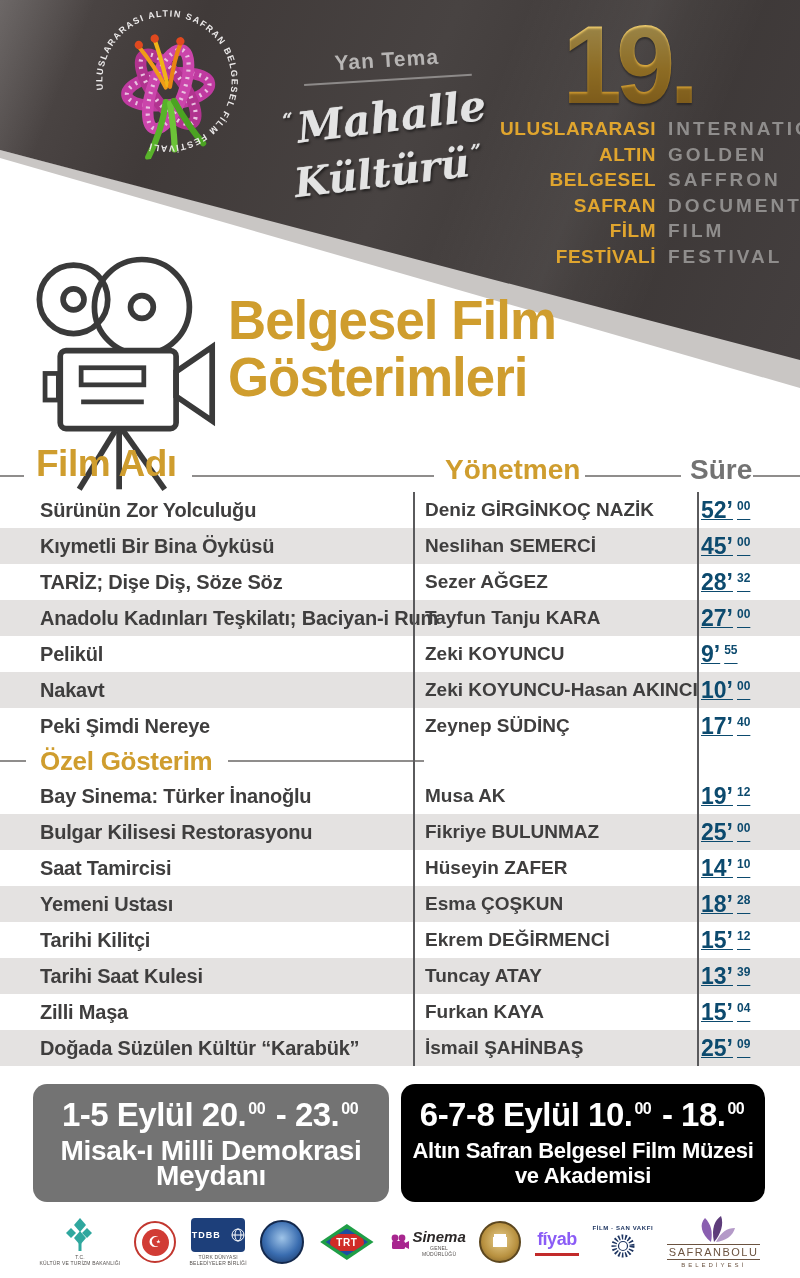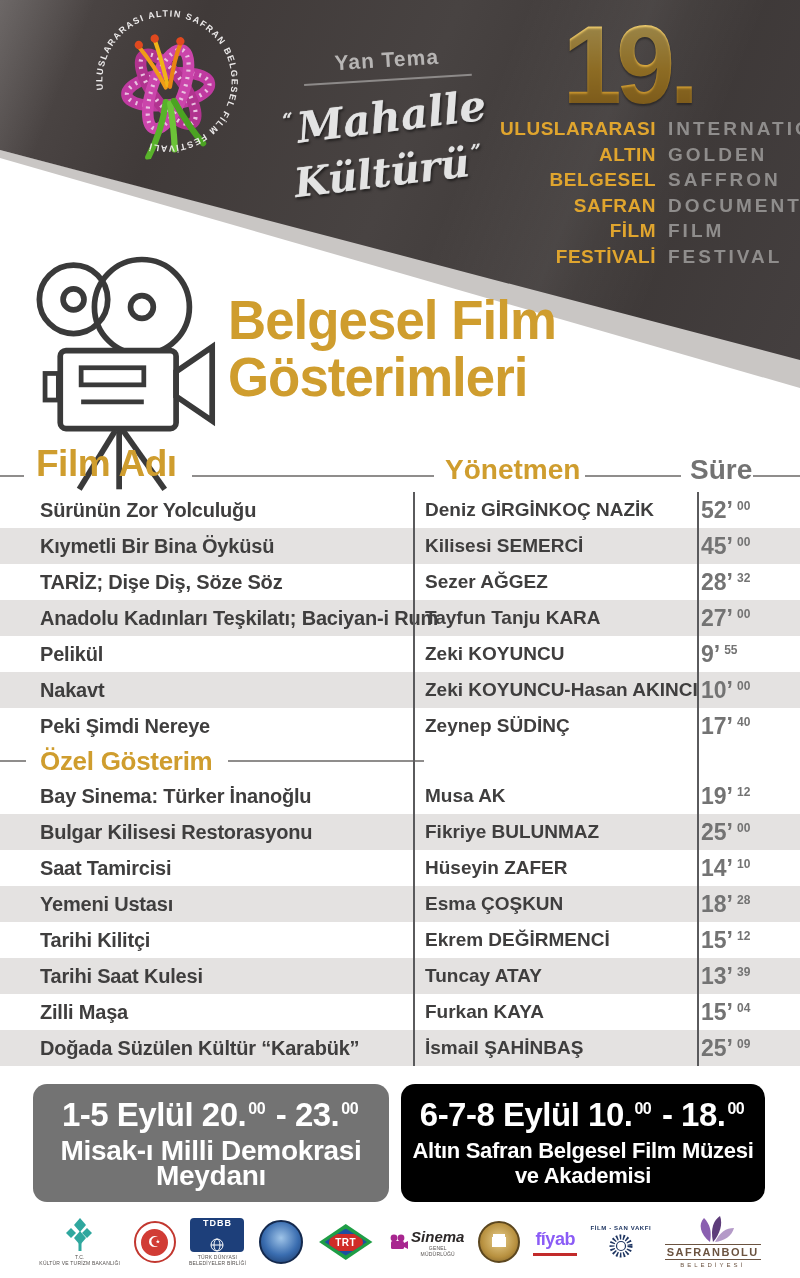--- a/index.html
+++ b/index.html
@@ -60,21 +60,21 @@
   .hd3{left:753px;width:47px;}
 
   
   .ftable{position:absolute;left:0;top:492px;width:800px;}
   .trow{height:36px;display:flex;align-items:center;}
   .trow.alt{background:#e4e2e1;}
   .c-film{width:413px;padding-left:40px;box-sizing:border-box;font-size:20px;font-weight:600;
           color:#3f3e3e;letter-spacing:-.2px;white-space:nowrap;}
   .c-dir{width:264px;padding-left:12px;box-sizing:border-box;font-size:19px;font-weight:600;
          color:#3f3e3e;white-space:nowrap;}
-  .c-dur{flex:1;padding-left:24px;color:#737373;white-space:nowrap;}
+  .c-dur{flex:1;padding-left:24px;color:#0c4a6e;white-space:nowrap;text-decoration:underline;}
   .c-dur .mn{font-size:23px;font-weight:bold;}
   .c-dur .sc{font-size:12px;font-weight:bold;position:relative;top:-8px;margin-left:4px;}
   .sectionrow{height:34px;display:flex;align-items:center;}
   .sdash{width:26px;height:2px;background:#8f8d8c;}
   .stext{color:#cf9d2e;font-weight:bold;font-size:26px;margin:0 16px 0 14px;letter-spacing:-.3px;}
   .sline{width:196px;height:2px;background:#8f8d8c;}
   .vline{position:absolute;top:492px;width:2px;height:574px;background:#5a5a5c;}
   .v1{left:413px;} .v2{left:697px;}
 
   
@@ -90,41 +90,41 @@
   
   .sponsors{position:absolute;left:0;top:1210px;width:800px;height:64px;display:flex;
             align-items:center;justify-content:space-evenly;padding:0 26px;box-sizing:border-box;}
   .sp{display:flex;flex-direction:column;align-items:center;justify-content:center;gap:2px;}
   .sp-cap{font-size:5px;color:#55504e;text-align:center;line-height:6px;letter-spacing:.2px;}
   .tc-circle{width:38px;height:38px;border-radius:50%;background:#fff;border:2px solid #c2372f;
              display:flex;align-items:center;justify-content:center;}
   .tc-inner{width:27px;height:27px;border-radius:50%;background:#d13c35;color:#fff;font-size:15px;
             display:flex;align-items:center;justify-content:center;}
   .tdbb-box{width:54px;height:34px;background:#1d3f7a;border-radius:4px;color:#fff;display:flex;
-            flex-direction:column;align-items:center;justify-content:center;gap:10px;}
+            align-items:center;justify-content:center;gap:10px;}
   .tdbb-box .t{font-size:9px;font-weight:bold;letter-spacing:1px;}
   .mun-circle{width:40px;height:40px;border-radius:50%;
       background:radial-gradient(circle at 50% 40%,#9fc4e8 0%,#3a6db0 55%,#17325e 100%);
       border:2px solid #14294d;}
   .trt-outer{width:58px;height:36px;background:#1f9e46;display:flex;align-items:center;justify-content:center;
       clip-path:polygon(50% 0,96% 50%,50% 100%,4% 50%);}
   .trt-mid{width:46px;height:27px;background:#1d4fa1;display:flex;align-items:center;justify-content:center;
       clip-path:polygon(50% 0,96% 50%,50% 100%,4% 50%);}
   .trt-red{width:34px;height:17px;background:#d02c27;border-radius:9px;color:#fff;font-size:10px;
       font-weight:bold;display:flex;align-items:center;justify-content:center;letter-spacing:.5px;}
   .sinema-wrap{display:flex;align-items:center;gap:3px;}
   .sinema-label{font-size:15px;font-weight:800;font-style:italic;color:#2c2828;}
   .gold-circle{width:38px;height:38px;border-radius:50%;
       background:radial-gradient(circle at 50% 45%,#e8cf8e 0%,#b89140 60%,#6e5220 100%);
       border:2px solid #5c471f;display:flex;align-items:center;justify-content:center;}
   .gold-bldg{width:14px;height:10px;background:#fff;box-shadow:0 -4px 0 -1px #fff;}
   .fiyab-label{font-size:18px;font-weight:800;color:#8b5cf6;letter-spacing:-.5px;}
   .fiyab-line{width:44px;height:3px;background:#c22a2a;margin-top:1px;}
   .filmsan-cap{font-size:6px;font-weight:bold;color:#1d3460;letter-spacing:.6px;}
-  .saf-name{font-size:11px;font-weight:bold;color:#6b5340;letter-spacing:1.5px;
+  .saf-name{font-size:11px;font-weight:normal;color:#6b5340;letter-spacing:1.5px;
             border-top:1px solid #6b5340;border-bottom:1px solid #6b5340;padding:1px 2px;}
   .saf-cap{font-size:6px;color:#6b5340;letter-spacing:3px;}
 </style>
 </head>
 <body>
 
 <div class="poster">
 
   <div class="hdr-shadow"></div>
   <div class="hdr"></div>
@@ -217,21 +217,21 @@
   <span class="hline hd3"></span>
 
   <div class="ftable">
     <div class="trow">
         <div class="c-film">Sürünün Zor Yolculuğu</div>
         <div class="c-dir">Deniz GİRGİNKOÇ NAZİK</div>
         <div class="c-dur"><span class="mn">52’</span><span class="sc">00</span></div>
       </div>
     <div class="trow alt">
         <div class="c-film">Kıymetli Bir Bina Öyküsü</div>
-        <div class="c-dir">Kilisesi SEMERCİ</div>
+        <div class="c-dir">Neslihan SEMERCİ</div>
         <div class="c-dur"><span class="mn">45’</span><span class="sc">00</span></div>
       </div>
     <div class="trow">
         <div class="c-film">TARİZ; Dişe Diş, Söze Söz</div>
         <div class="c-dir">Sezer AĞGEZ</div>
         <div class="c-dur"><span class="mn">28’</span><span class="sc">32</span></div>
       </div>
     <div class="trow alt">
         <div class="c-film">Anadolu Kadınları Teşkilatı; Baciyan-i Rum</div>
         <div class="c-dir">Tayfun Tanju KARA</div>

